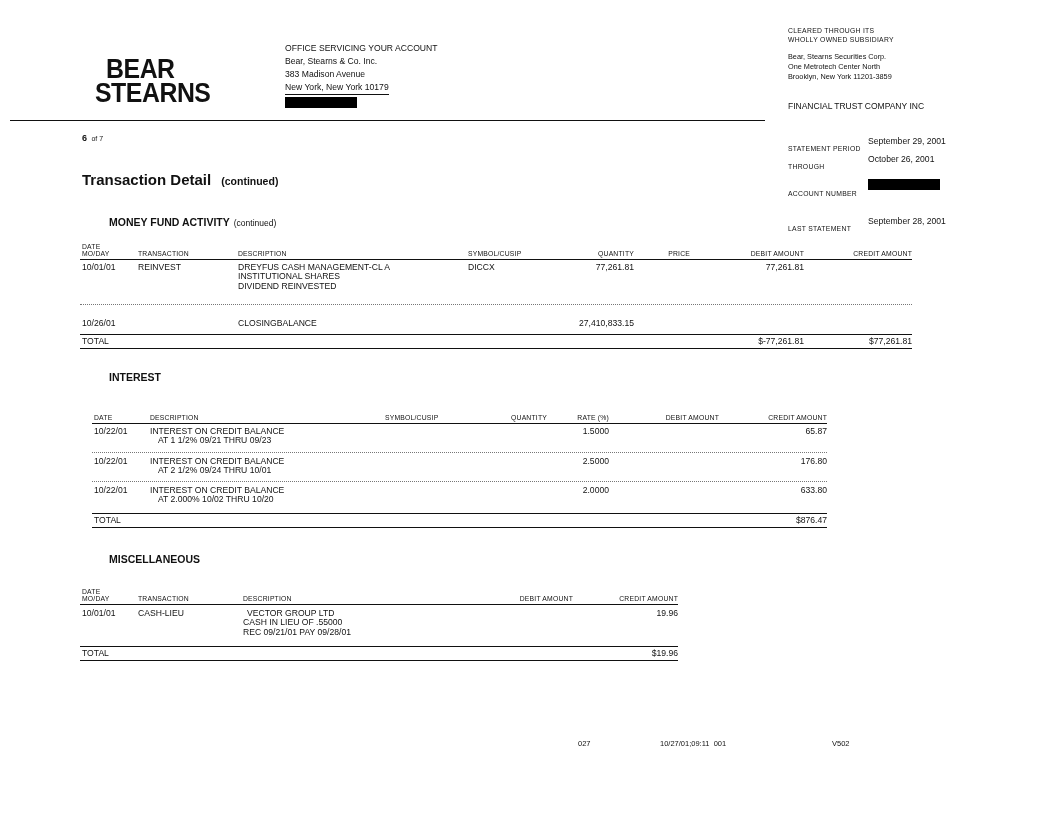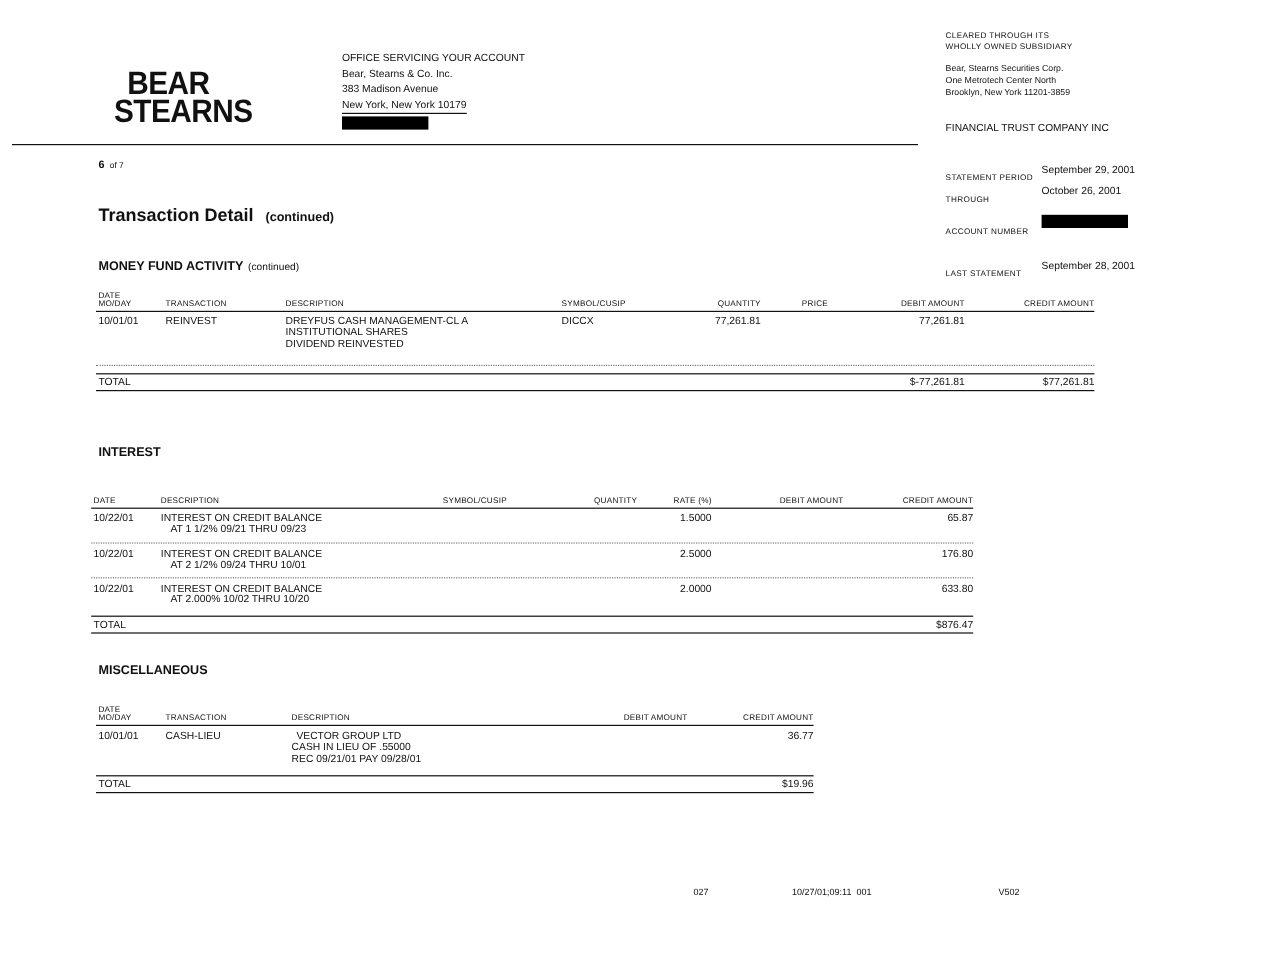--- a/index.html
+++ b/index.html
@@ -18,21 +18,21 @@
   .redacted { background:#000; }
 
   .meta-label { font-size:6.8px; letter-spacing:0.3px; }
   .meta-value { font-size:8.6px;text-align:center; }
   .meta-row { position:absolute; left:788px; width:230px; }
   .meta-row .meta-value { position:absolute; left:80px; top:-1.5px; }
 
   
   .doc-title { font-size:15px; font-weight:bold; }
   .doc-title .suffix { font-size:10.5px; font-weight:bold; margin-left:10px; }
-  .section-h { font-size:10.5px; font-weight:bold; }
+  .section-h { font-size:10.5px; font-weight:bold;margin-left:27px; }
   .section-h .suffix { font-size:8.5px; font-weight:normal; margin-left:4px; }
 
   
   .row { display:grid; align-items:start; }
   .mf  .row { grid-template-columns:58px 100px 230px 90px 76px 56px 114px 108px; }
   .int .row { grid-template-columns:58px 235px 52px 110px 62px 110px 108px; }
   .msc .row { grid-template-columns:58px 105px 230px 100px 105px; }
   .hdr { font-size:6.8px; letter-spacing:0.2px; }
   .cell { font-size:8.6px; line-height:9.3px; }
   .r { text-align:right; }
@@ -128,33 +128,43 @@
       </div>
       <div>DICCX</div>
       <div class="r">77,261.81</div>
       <div class="r"></div>
       <div class="r">77,261.81</div>
       <div class="r"></div>
     </div>
 
     <div class="rule-dotted" style="margin-top:13px;"></div>
 
+    <div class="row cell" style="margin-top:14px;">
+      <div style="padding-left:2px;">10/26/01</div>
+      <div></div>
+      <div>CLOSINGBALANCE</div>
+      <div></div>
+      <div class="r">27,410,833.15</div>
+      <div class="r"></div>
+      <div class="r"></div>
+      <div class="r"></div>
+    </div>
 
     <div class="rule-solid" style="margin-top:6px;"></div>
     <div class="row cell" style="margin-top:2px;">
       <div style="padding-left:2px; grid-column:1 / span 6;">TOTAL</div>
       <div class="r">$-77,261.81</div>
       <div class="r">$77,261.81</div>
     </div>
     <div class="rule-solid" style="margin-top:2px;"></div>
   </div>
 
   <div class="abs section-h" style="left:82px; top:371px;">INTEREST</div>
 
-  <div class="abs int" style="left:76px; top:414px; width:735px;">
+  <div class="abs int" style="left:92px; top:414px; width:735px;">
     <div class="row">
       <div class="hdr" style="padding-left:2px;">DATE</div>
       <div class="hdr">DESCRIPTION</div>
       <div class="hdr">SYMBOL/CUSIP</div>
       <div class="hdr r">QUANTITY</div>
       <div class="hdr r">RATE (%)</div>
       <div class="hdr r">DEBIT AMOUNT</div>
       <div class="hdr r">CREDIT AMOUNT</div>
     </div>
     <div class="rule-solid" style="margin-top:2px;"></div>
@@ -223,21 +233,21 @@
 
     <div class="row cell" style="margin-top:4px;">
       <div style="padding-left:2px;">10/01/01</div>
       <div>CASH-LIEU</div>
       <div>
         <div style="padding-left:4px;">VECTOR GROUP LTD</div>
         <div>CASH IN LIEU OF .55000</div>
         <div>REC 09/21/01 PAY 09/28/01</div>
       </div>
       <div class="r"></div>
-      <div class="r">36.77</div>
+      <div class="r">19.96</div>
     </div>
 
     <div class="rule-solid" style="margin-top:9px;"></div>
     <div class="row cell" style="margin-top:2px;">
       <div style="padding-left:2px; grid-column:1 / span 4;">TOTAL</div>
       <div class="r">$19.96</div>
     </div>
     <div class="rule-solid" style="margin-top:2px;"></div>
   </div>
 

